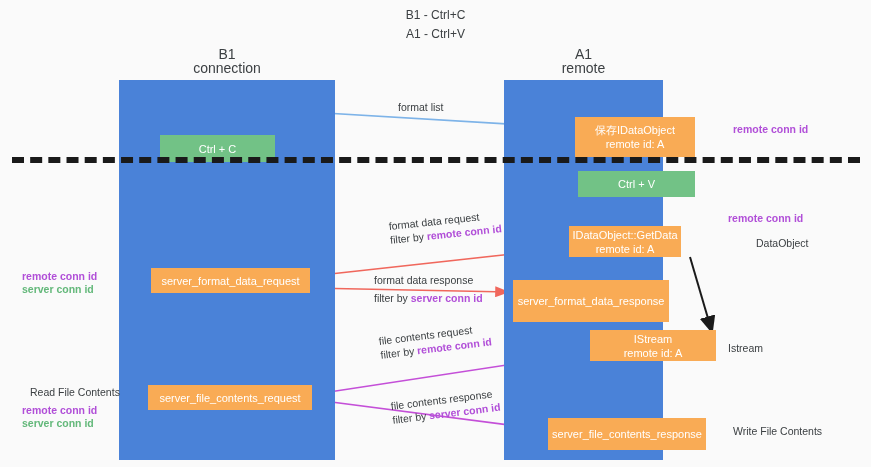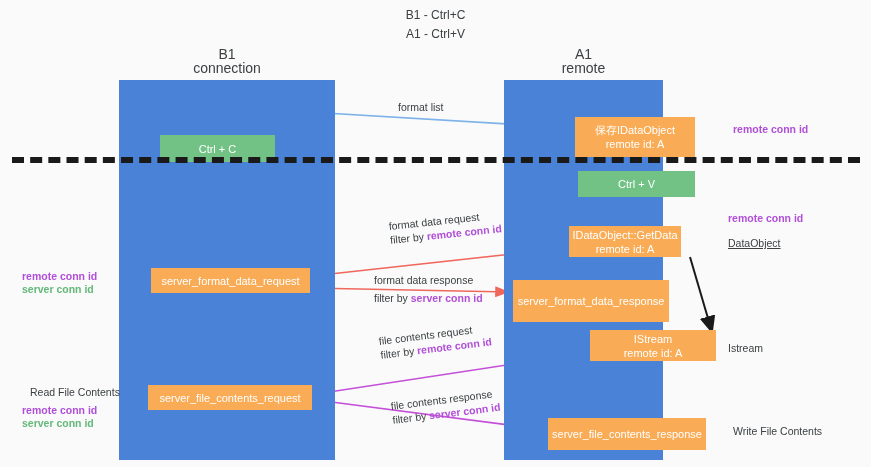--- a/index.html
+++ b/index.html
@@ -233,21 +233,21 @@
 
   <div class="edge-label" style="left:390px; top:399px; transform: rotate(-7deg); transform-origin: left top;">
     <div>file contents response</div>
     <div><span>filter by </span><span class="hl-server">server conn id</span></div>
   </div>
 
   <div class="side-label remote" style="left:733px; top:122px;">remote conn id</div>
 
   <div class="side-label remote" style="left:728px; top:211px;">remote conn id</div>
 
-  <div class="side-label" style="left:728px; top:236px;text-decoration:underline;">DataObject</div>
+  <div class="side-label" style="left:756px; top:236px;">DataObject</div>
 
   <div class="side-label" style="left:728px; top:341px;">Istream</div>
 
   <div class="side-label" style="left:733px; top:424px;">Write File Contents</div>
 
   <div class="side-label remote" style="left:22px; top:269px;">remote conn id</div>
   <div class="side-label server" style="left:22px; top:282px;">server conn id</div>
 
   <div class="side-label" style="left:30px; top:385px;">Read File Contents</div>
   <div class="side-label remote" style="left:22px; top:403px;">remote conn id</div>

